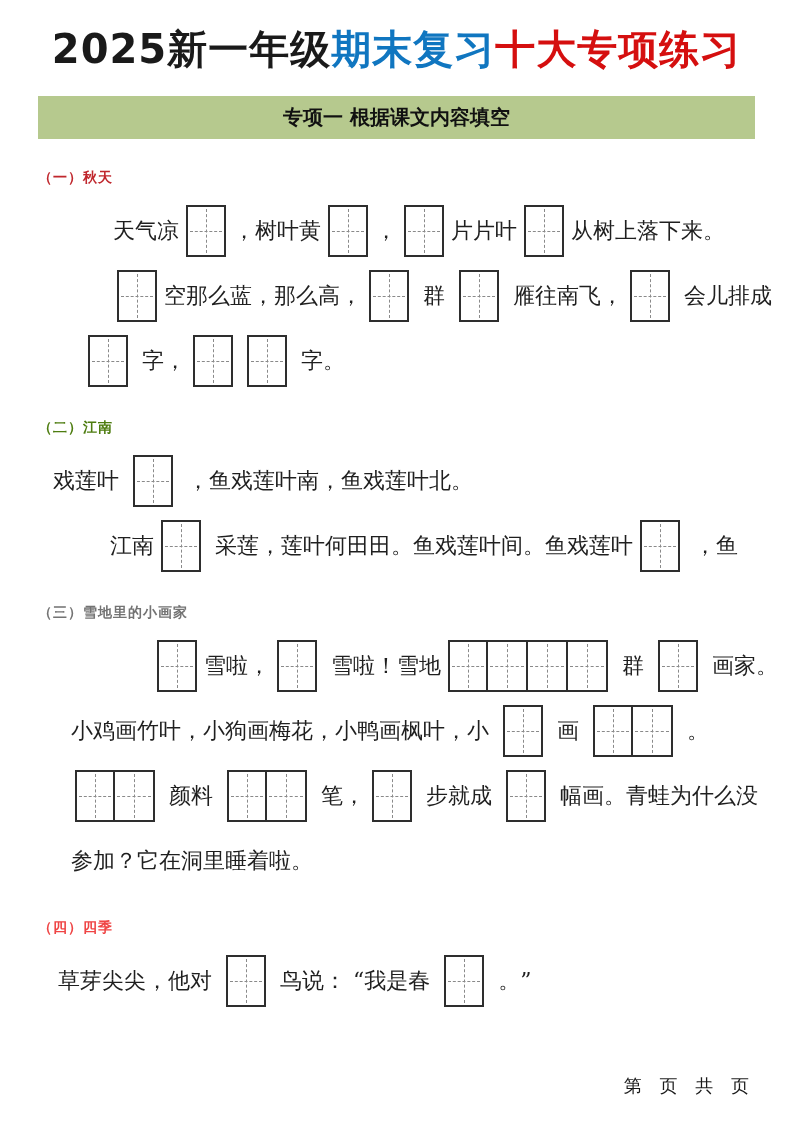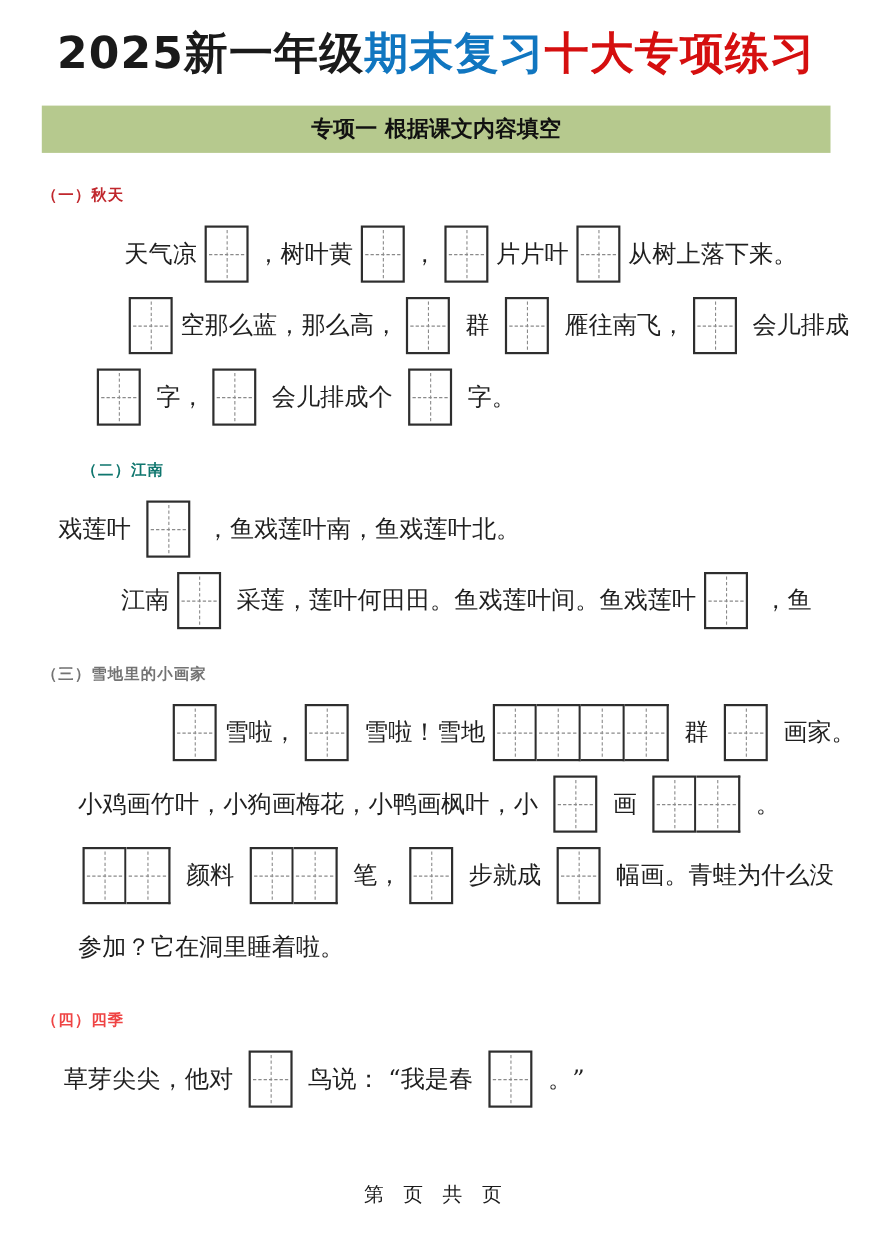--- a/index.html
+++ b/index.html
@@ -79,21 +79,21 @@
     content: "";
     position: absolute;
     top: 50%;
     left: 2px;
     right: 2px;
     border-top: 1px dashed #8a8a8a;
   }
   .footer {
     margin-top: auto;
     margin-bottom: 24px;
-    text-align: center;
+    text-align: right;
     font-size: 18px;
     letter-spacing: 6px;
     color: #1a1a1a;
     font-family: "DejaVu Sans", "Liberation Sans", sans-serif;
   }
 </style>
 </head>
 <body>
 
 <div class="page">
@@ -104,24 +104,24 @@
 
   <div class="banner" style="background: rgb(182, 201, 142);">
     <span>专项一 根据课文内容填空</span>
   </div>
 
   <div class="sections">
       <section>
         <div class="sec-heading" style="color: rgb(192, 39, 45);">（一）秋天</div>
         <div class="line" style="padding-left: 75px;"><span class="seg">天气凉</span><span class="boxgroup"><span class="cell"></span></span><span class="seg">，树叶黄</span><span class="boxgroup"><span class="cell"></span></span><span class="seg">，</span><span class="boxgroup"><span class="cell"></span></span><span class="seg">片片叶</span><span class="boxgroup"><span class="cell"></span></span><span class="seg">从树上落下来。</span></div>
         <div class="line" style="padding-left: 72px;"><span class="boxgroup"><span class="cell"></span></span><span class="seg">空那么蓝，那么高，</span><span class="boxgroup"><span class="cell"></span></span><span class="seg"> 群 </span><span class="boxgroup"><span class="cell"></span></span><span class="seg"> 雁往南飞，</span><span class="boxgroup"><span class="cell"></span></span><span class="seg"> 会儿排成</span></div>
-        <div class="line" style="padding-left: 43px;"><span class="boxgroup"><span class="cell"></span></span><span class="seg"> 字，</span><span class="boxgroup"><span class="cell"></span></span><span class="seg"> 会儿排成个 </span><span class="boxgroup"><span class="cell"></span></span><span class="seg"> 字。</span></div>
+        <div class="line" style="padding-left: 43px;"><span class="boxgroup"><span class="cell"></span></span><span class="seg"> 字，</span><span class="boxgroup"><span class="cell"></span></span><span class="boxgroup"><span class="cell"></span></span><span class="seg"> 字。</span></div>
       </section>
       <section>
-        <div class="sec-heading" style="color: #0f766e; margin-left: 36px;">（二）江南</div>
+        <div class="sec-heading" style="color: #4d7c0f;">（二）江南</div>
         <div class="line" style="padding-left: 15px;"><span class="seg">戏莲叶 </span><span class="boxgroup"><span class="cell"></span></span><span class="seg"> ，鱼戏莲叶南，鱼戏莲叶北。</span></div>
         <div class="line" style="padding-left: 72px;"><span class="seg">江南</span><span class="boxgroup"><span class="cell"></span></span><span class="seg"> 采莲，莲叶何田田。鱼戏莲叶间。鱼戏莲叶</span><span class="boxgroup"><span class="cell"></span></span><span class="seg"> ，鱼</span></div>
       </section>
       <section>
         <div class="sec-heading" style="color: #737373;">（三）雪地里的小画家</div>
         <div class="line" style="padding-left: 112px;"><span class="boxgroup"><span class="cell"></span></span><span class="seg">雪啦，</span><span class="boxgroup"><span class="cell"></span></span><span class="seg"> 雪啦！雪地</span><span class="boxgroup"><span class="cell"></span><span class="cell"></span><span class="cell"></span><span class="cell"></span></span><span class="seg"> 群 </span><span class="boxgroup"><span class="cell"></span></span><span class="seg"> 画家。</span></div>
         <div class="line" style="padding-left: 33px;"><span class="seg">小鸡画竹叶，小狗画梅花，小鸭画枫叶，小 </span><span class="boxgroup"><span class="cell"></span></span><span class="seg"> 画 </span><span class="boxgroup"><span class="cell"></span><span class="cell"></span></span><span class="seg"> 。</span></div>
         <div class="line" style="padding-left: 30px;"><span class="boxgroup"><span class="cell"></span><span class="cell"></span></span><span class="seg"> 颜料 </span><span class="boxgroup"><span class="cell"></span><span class="cell"></span></span><span class="seg"> 笔，</span><span class="boxgroup"><span class="cell"></span></span><span class="seg"> 步就成 </span><span class="boxgroup"><span class="cell"></span></span><span class="seg"> 幅画。青蛙为什么没</span></div>
         <div class="line" style="padding-left: 33px;"><span class="seg">参加？它在洞里睡着啦。</span></div>
       </section>

